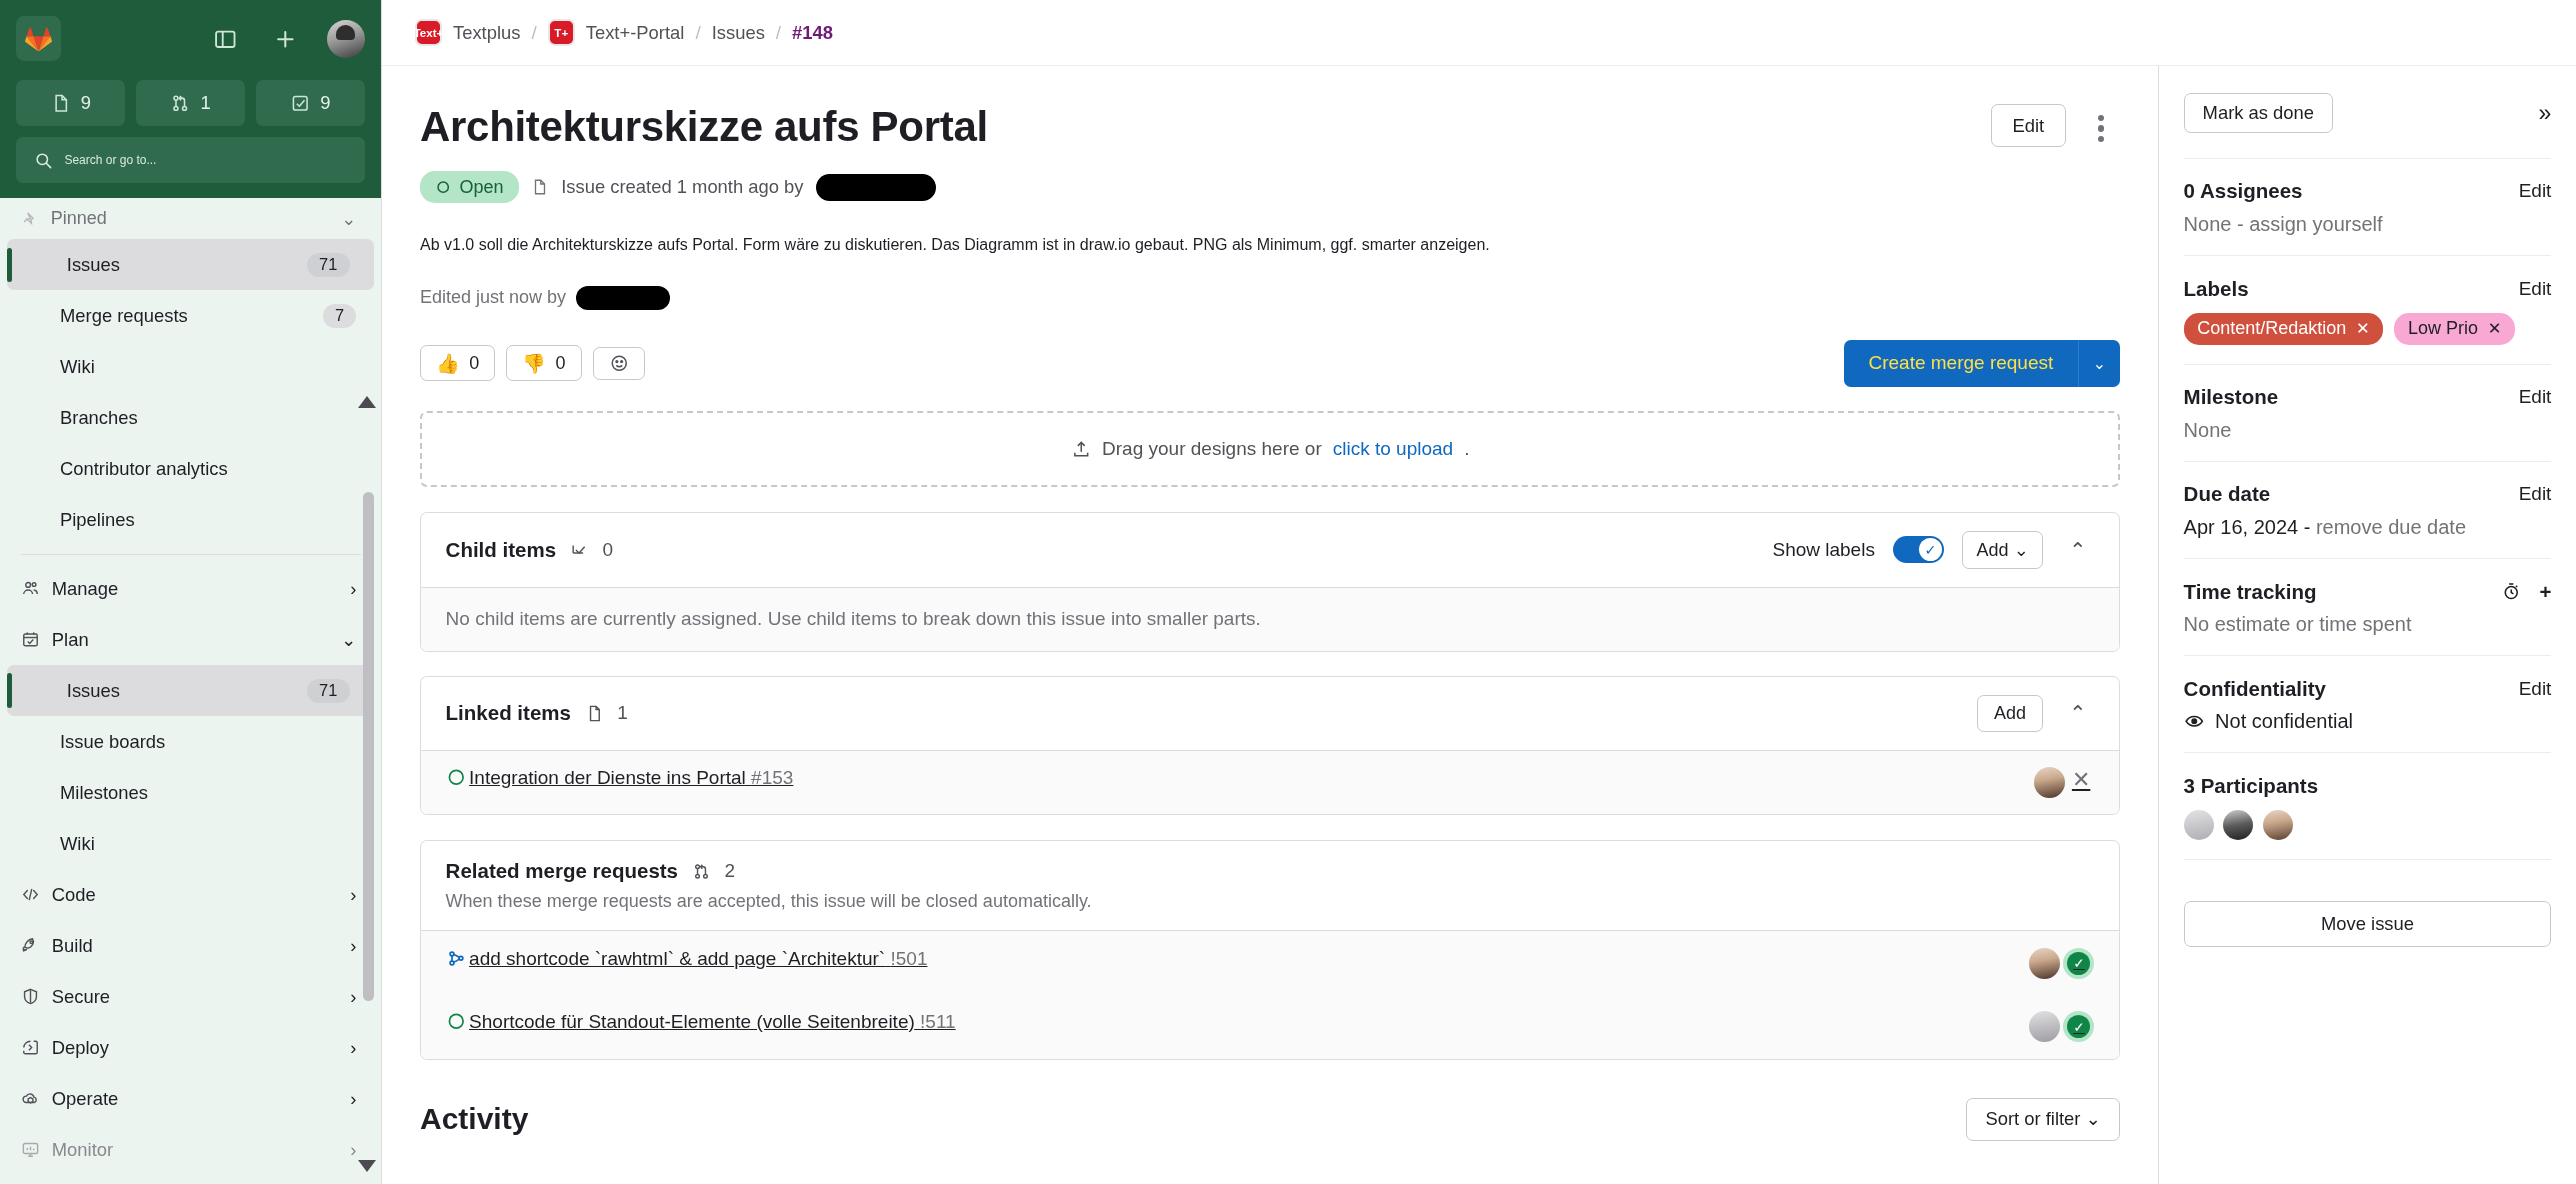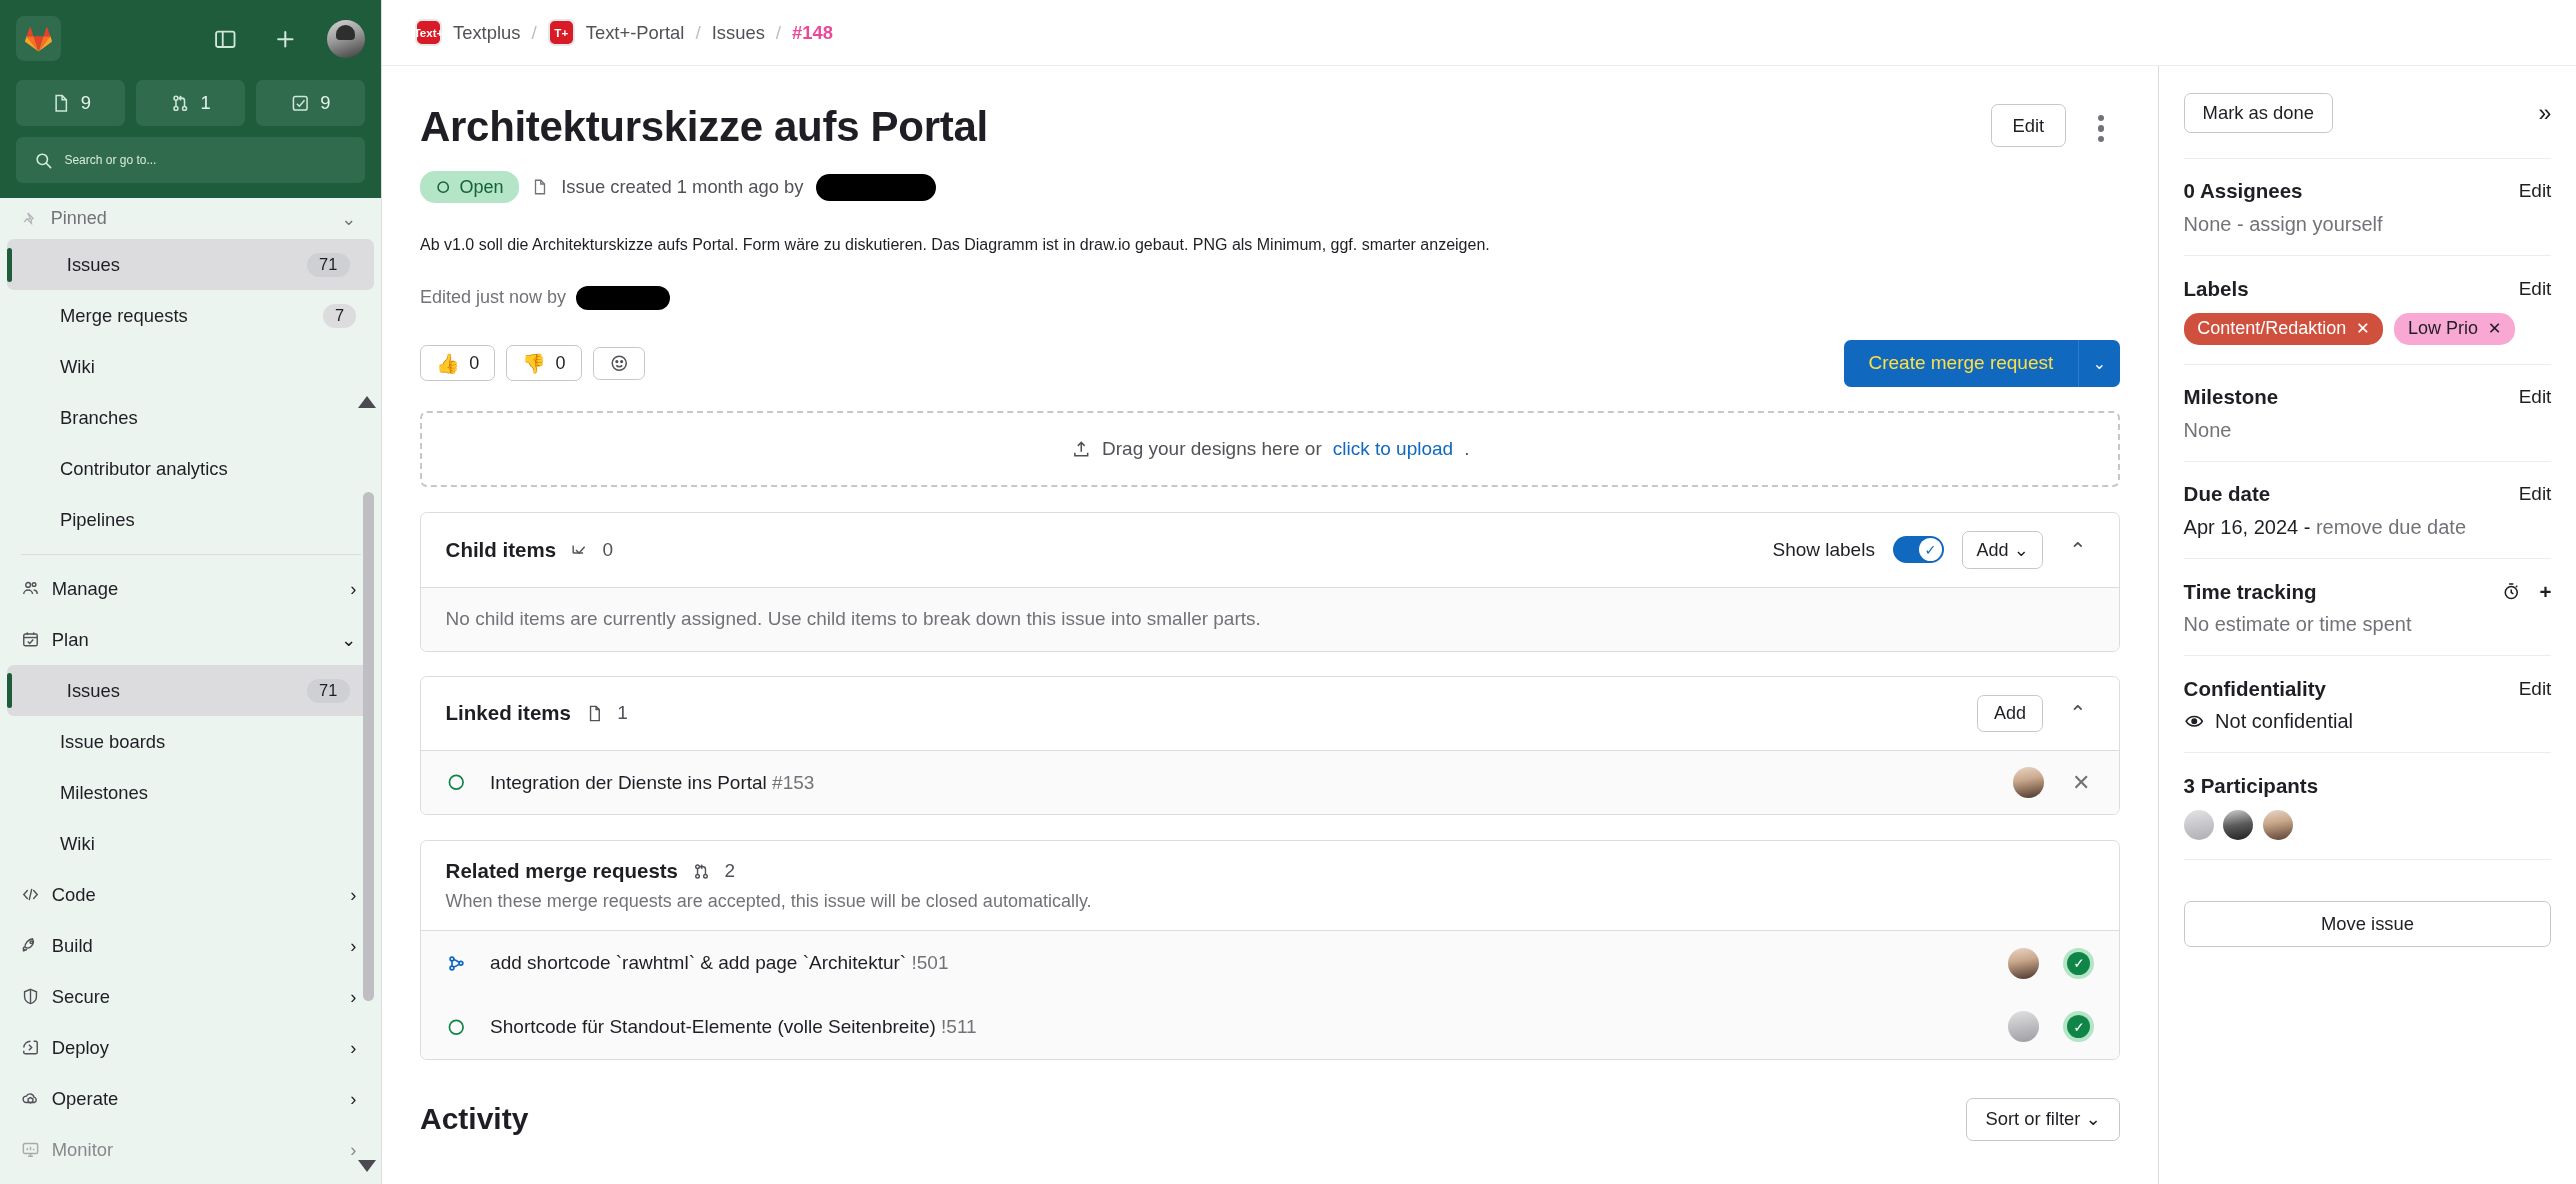--- a/index.html
+++ b/index.html
@@ -83,21 +83,21 @@
   .sb-arrow.down { bottom:12.3px; border-left:9.6px solid transparent;border-right:9.6px solid transparent;border-top:12.3px solid #4a4a50; }
 
   
   .main { flex:1; height:1184px; display:flex; flex-direction:column; overflow:hidden; }
   .breadcrumb-bar {
     height: 66px; border-bottom: 1.4px solid #ececef;
     display:flex; align-items:center; gap: 11px; padding: 0 33px; font-size: 18.4px;
   }
   .bc-sep { color:#bfbfc3; font-size: 19px; }
   .bc-link { color:#535158; cursor:pointer; }
-  .bc-cur { color:#ec4899; font-weight:700; cursor:pointer; }
+  .bc-cur { color:#701a75; font-weight:700; cursor:pointer; }
   .proj-ico { width:27px;height:27px;border-radius:6.8px;background:#d91a27;color:#fff;
     display:flex;align-items:center;justify-content:center;font-size:11.6px;font-weight:700;
     border:2px solid #e8e8ea; }
 
   .content-wrap { flex:1; display:flex; overflow:hidden; }
   .center { flex:1; padding: 38px 38px 0 38px; overflow:hidden; }
   .title-row { display:flex; align-items:flex-start; gap:16.4px; }
   .issue-title { font-size: 42px; font-weight: 700; letter-spacing:-0.3px; flex:1; line-height:1.08; }
   .btn {
     border:1.4px solid #c7c7cb; background:#fff; border-radius:6.8px;
@@ -145,22 +145,23 @@
   .card-count { font-size:19px; color:#535158; }
   .card-head-right { margin-left:auto; display:flex; align-items:center; gap:18px; }
   .show-labels { font-size:19px; color:#1f1e24; }
   .toggle { width:51px;height:27px;border-radius:13.7px;background:#1068bf;position:relative;cursor:pointer; }
   .toggle::after{ content:"✓"; position:absolute; right:2px; top:2px; width:23px;height:23px;border-radius:50%;
     background:#fff; color:#1068bf; font-size:14.3px; display:flex;align-items:center;justify-content:center; }
   .chev-btn { width:33px;height:33px;display:flex;align-items:center;justify-content:center;cursor:pointer;color:#535158;font-size:20.5px; }
   .card-body { background:#fafafb; border-top:1.4px solid #dcdcde; padding: 20.5px 24.6px; font-size:19px; color:#737278; }
   .card-body.rows { padding: 0; }
   .row-item {
-    display:flex; align-items:center; gap:24px; padding: 16.4px 24.6px; font-size:19px; color:#1f1e24;
+    display:flex; align-items:flex-start; gap:3px; padding: 16.4px 24.6px; font-size:19px; color:#1f1e24;
     border-bottom: 0;
+    text-decoration: underline;
   }
   .row-item .txt { flex:1; }
   .row-ref { color:#737278; }
   .mini-av { width:31px;height:31px;border-radius:50%; background:#c9c9cd; overflow:hidden; display:inline-block; }
   .mini-av.brown { background: linear-gradient(170deg,#e8d6c8 0%,#caa98c 40%,#4a332a 100%); }
   .mini-av.grey { background: linear-gradient(170deg,#e2e2e4 0%,#b8b8bc 60%,#9c9ca1 100%); }
   .mr-check { width:31px;height:31px;border-radius:50%;background:#b3e5c6;display:flex;align-items:center;justify-content:center; }
   .mr-check span { width:23px;height:23px;border-radius:50%;background:#108548;color:#fff;font-size:13.7px;
     display:flex;align-items:center;justify-content:center; }
   .x-btn { color:#737278; font-size:22px; cursor:pointer; padding: 0 4.1px; }

